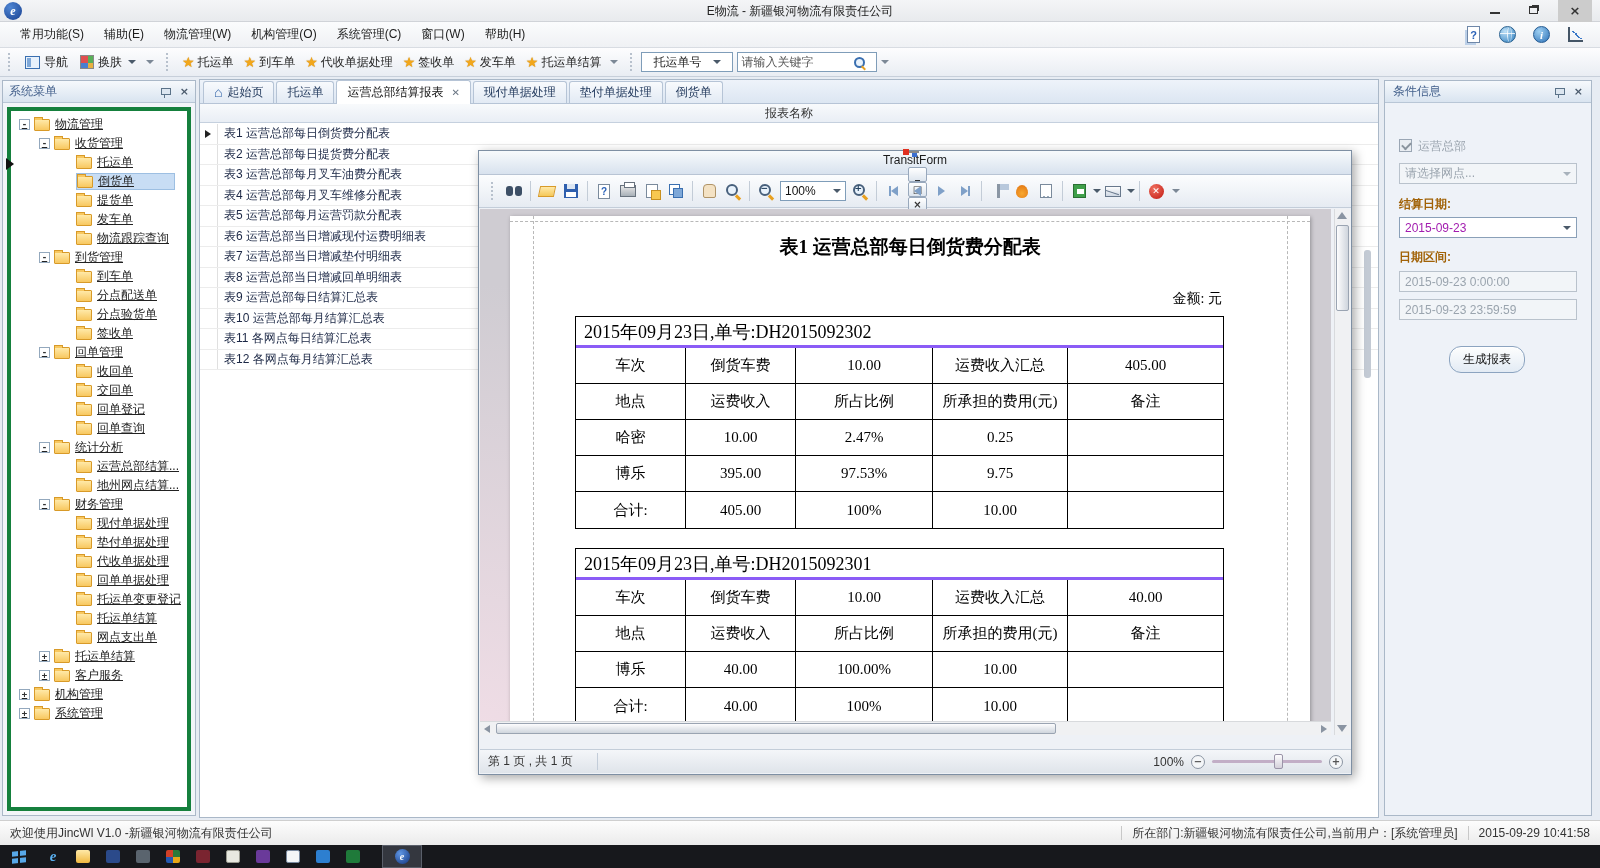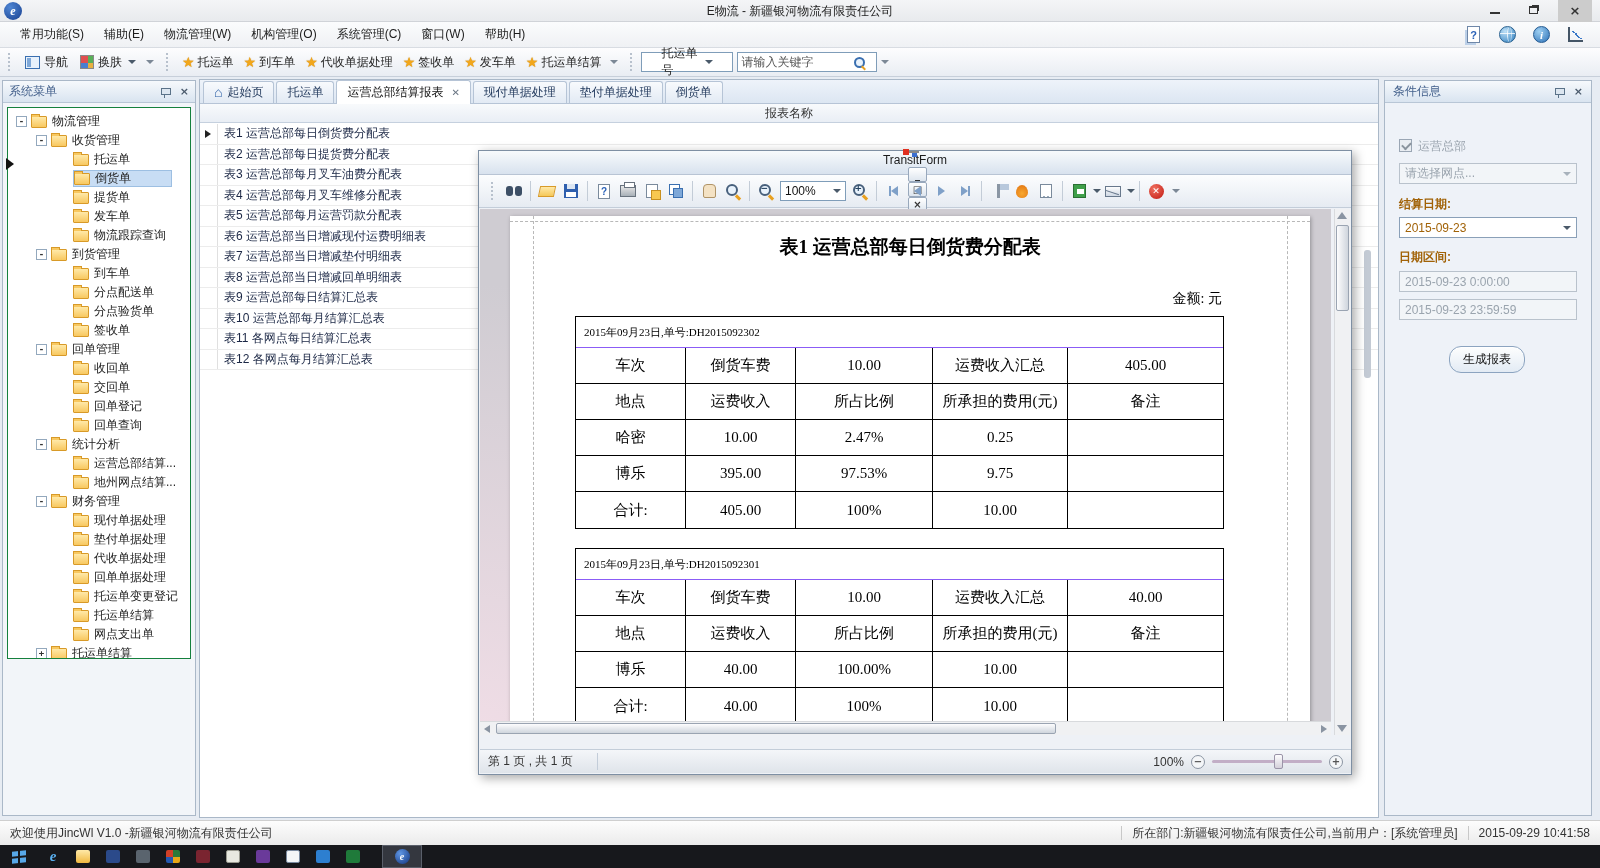--- a/index.html
+++ b/index.html
@@ -42,41 +42,41 @@
   .tbtn { display:flex; align-items:center; gap:4px; padding:3px 6px; border-radius:2px; color:#1c1c1c; }
   .ic-nav { width:15px; height:13px; border:1px solid #3a6fb0; background:#e8f1fb; position:relative; }
   .ic-nav::before { content:""; position:absolute; left:1px; top:1px; width:4px; height:9px; background:#7fa8d8; }
   .ic-skin { width:14px; height:14px; background:
       linear-gradient(90deg,#e05050 50%,#58b058 50%) 0 0/14px 7px no-repeat,
       linear-gradient(90deg,#4a7fd0 50%,#e8b040 50%) 0 7px/14px 7px no-repeat; border:1px solid #888; }
   .caret { width:0; height:0; border-left:4px solid transparent; border-right:4px solid transparent; border-top:4px solid #4a5a6a; margin-left:2px; }
   .ovf { width:0; height:0; border-left:4px solid transparent; border-right:4px solid transparent; border-top:4px solid #7c8896; margin:0 4px; }
   .fav { display:flex; align-items:center; padding:3px 5px; gap:3px; color:#1c1c1c; }
   .star::before { content:"★"; color:#f2a71b; text-shadow:0 0 1px #b97a10; font-size:14px; }
-  .srch-combo { display:flex; align-items:center; width:92px; height:20px; background:#fff; border:1px solid #7f9db9; padding:0 19px; justify-content:space-between; }
+  .srch-combo { display:flex; align-items:center; width:92px; height:20px; background:#fff; border:1px solid #7f9db9; padding:0 11px; justify-content:space-between; }
   .srch-box { display:flex; align-items:center; width:140px; height:20px; background:#fff; border:1px solid #7f9db9; margin-left:4px; padding:0 3px; }
   .srch-box input { border:none; outline:none; width:112px; font-size:12px; font-family:inherit; color:#333; background:transparent; }
   .srch-box input::placeholder { color:#555; }
   .mag { width:13px; height:13px; position:relative; }
   .mag::before { content:""; position:absolute; left:1px; top:1px; width:7px; height:7px; border:2px solid #3a6fb0; border-radius:50%; background:#eaf3fc; }
   .mag::after { content:""; position:absolute; right:0; bottom:0; width:5px; height:2px; background:#e8a020; transform:rotate(45deg); }
 
   
   #main-bg { position:absolute; left:0; top:77px; width:1600px; height:743px; background:#e7ecf3; }
 
   
   #sidebar { position:absolute; left:2px; top:80px; width:194px; height:736px; background:#f2f5f9; border:1px solid #aab8c8; }
   #sidebar-hd { height:22px; background:linear-gradient(#f6f9fc,#d9e4f0); border-bottom:1px solid #b8c6d6;
     display:flex; align-items:center; padding:0 6px; color:#44618c; }
   #sidebar-hd .t { flex:1; }
   .pin { width:9px; height:11px; position:relative; margin-right:10px; }
   .pin::before { content:""; position:absolute; left:0; top:2px; width:8px; height:5px; border:1px solid #5a7288; background:#dce6f0; }
   .pin::after { content:""; position:absolute; left:3px; top:8px; width:1px; height:4px; background:#5a7288; }
   .xic { font:bold 11px/11px "DejaVu Sans"; color:#4a5a6c; }
-  #tree { position:absolute; left:4px; top:26px; width:184px; height:552px; background:#fff; border:1px solid #15803d; overflow:hidden; padding-top:4px; }
+  #tree { position:absolute; left:4px; top:26px; width:184px; height:704px; background:#fff; border:4px solid #15803d; overflow:hidden; padding-top:4px;text-decoration:underline; }
   .tr { display:flex; align-items:center; height:19px; white-space:nowrap; }
   .tr.d0 { padding-left:8px; } .tr.d1 { padding-left:28px; } .tr.d2 { padding-left:48px; }
   .exp { width:11px; height:11px; border:1px solid #93a8bd; background:#fff; font:bold 9px/9px "DejaVu Sans Mono",monospace; text-align:center; color:#333; margin-right:4px; flex:none; }
   .exp.m::before { content:"-"; } .exp.p::before { content:"+"; }
   .sp { width:17px; flex:none; }
   .folder { width:16px; height:12px; background:linear-gradient(#ffe9a8,#f8c860); border:1px solid #d89a28; border-radius:1px; position:relative; margin-right:5px; flex:none; }
   .folder::before { content:""; position:absolute; left:-1px; top:-3px; width:7px; height:2px; background:#f8c860; border:1px solid #d89a28; border-bottom:none; }
   .cnt { display:flex; align-items:center; height:17px; padding:0 4px 0 0; }
   .tr.sel .cnt { background:#c8ddf4; border:1px solid #9dbfe2; padding-right:40px; }
   #panel-arrow { position:absolute; left:6px; top:158px; width:0; height:0;
@@ -100,21 +100,21 @@
   #center-vthumb { position:absolute; left:1364px; top:250px; width:7px; height:128px; background:#c3cad4; border-radius:3px; }
 
   
   #rpanel { position:absolute; left:1384px; top:80px; width:208px; height:736px; background:#eef2f8; border:1px solid #aab8c8; }
   #rpanel-hd { height:22px; background:linear-gradient(#f6f9fc,#d9e4f0); border-bottom:1px solid #b8c6d6; display:flex; align-items:center; padding:0 8px; color:#44618c; }
   #rpanel-hd .t { flex:1; }
   .fp-row { margin:0 14px; }
   .cb { width:13px; height:13px; border:1px solid #9aa6b4; background:#e9edf2; display:inline-block; vertical-align:-2px; position:relative; margin-right:6px; }
   .cb::before { content:""; position:absolute; left:2px; top:2px; width:7px; height:4px; border-left:2px solid #8a949e; border-bottom:2px solid #8a949e; transform:rotate(-45deg); }
   .dis-combo { height:21px; border:1px solid #b9c2cc; background:#f2f5f8; color:#9aa4ae; display:flex; align-items:center; justify-content:space-between; padding:0 5px; }
-  .en-combo { height:21px; border:1px solid #8aa0b8; background:#fff; color:#a16207; display:flex; align-items:center; justify-content:space-between; padding:0 5px; }
+  .en-combo { height:21px; border:1px solid #8aa0b8; background:#fff; color:#a21caf; display:flex; align-items:center; justify-content:space-between; padding:0 5px; }
   .dis-input { height:21px; border:1px solid #b9c2cc; background:#f2f5f8; color:#9aa4ae; display:flex; align-items:center; padding:8px 5px; }
   .fp-label { font-weight:bold; color:#a16207; }
   #gen-btn { position:absolute; left:64px; top:265px; width:76px; height:27px; background:linear-gradient(#fdfefe,#e3ebf4);
     border:1px solid #8ca4c0; border-radius:12px; color:#111; text-align:center; line-height:25px; box-shadow:0 1px 0 #fff inset; }
 
   
   #tform { position:absolute; left:478px; top:150px; width:874px; height:625px; background:#eef1f6;
     border:1px solid #7e8fa3; box-shadow:3px 3px 10px rgba(0,0,0,.35); }
   #tf-titlebar { height:24px; background:linear-gradient(#f7fafc,#d8e2ee); border-bottom:1px solid #b8c4d4;
     display:flex; align-items:center; padding:0 6px;flex-direction:column; }
@@ -189,21 +189,21 @@
 
   
   #page { position:absolute; left:30px; top:7px; width:800px; height:560px; background:#fff; box-shadow:1px 1px 4px rgba(0,0,0,.3);
     font-family:"Liberation Serif","DejaVu Serif",serif; color:#000; }
   .guide-v { position:absolute; top:0; bottom:0; border-left:1px dashed #b8b8b8; }
   .guide-h { position:absolute; left:0; right:0; top:5px; border-top:1px dashed #b8b8b8; }
   #rp-title { position:absolute; left:0; width:100%; top:18px; text-align:center; font-size:19px; font-weight:bold; }
   #rp-unit { position:absolute; right:88px; top:74px; font-size:14px; }
   .grp { position:absolute; left:65px; width:649px; border:1px solid #000; }
   #grp0 { top:100px; } #grp1 { top:332px; }
-  .ghdr { height:31px; line-height:31px; padding-left:8px; font-size:11px; border-bottom:1px solid #8b5cf6; }
+  .ghdr { height:31px; line-height:31px; padding-left:8px; font-size:18px; border-bottom:3px solid #8b5cf6; }
   .grow { display:flex; height:36px; border-bottom:1px solid #000; }
   .grow:last-child { border-bottom:none; }
   .gc { border-right:1px solid #000; display:flex; align-items:center; justify-content:center; font-size:15px; }
   .gc:last-child { border-right:none; }
   .c0{width:110px;} .c1{width:110px;} .c2{width:137px;} .c3{width:135px;} .c4{width:155px; flex:1;}
 
   
   #statusbar { position:absolute; left:0; top:820px; width:1600px; height:25px;
     background:linear-gradient(#fdfdfd,#ebebeb); border-top:1px solid #cfcfcf; display:flex; align-items:center; padding:0 10px; color:#333; }
   #sb-right { margin-left:auto; display:flex; align-items:center; gap:10px; }

